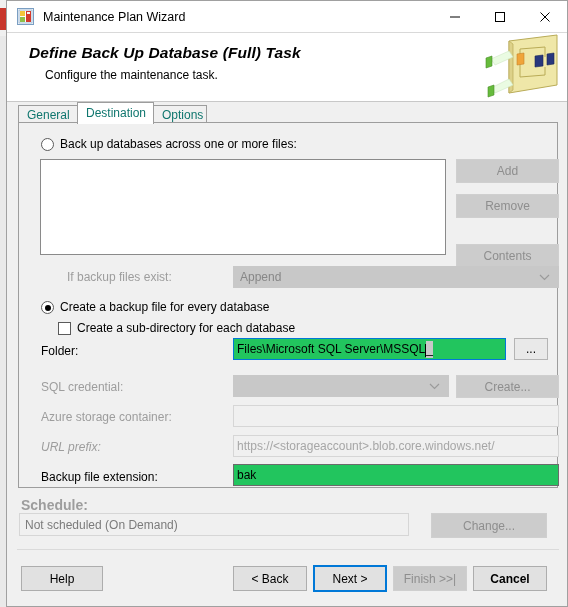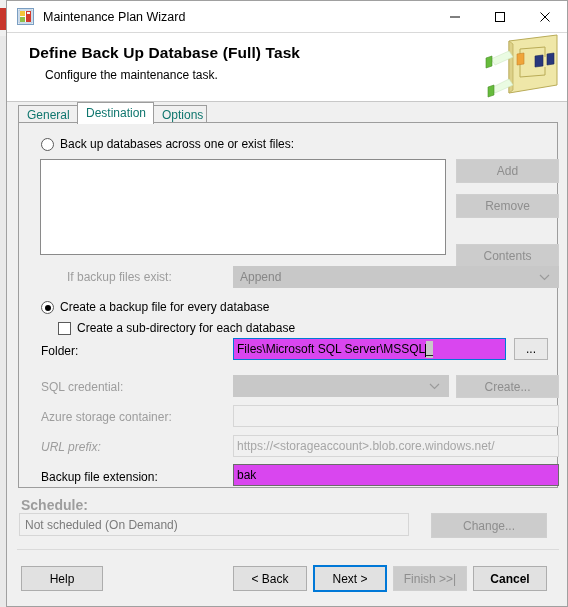--- a/index.html
+++ b/index.html
@@ -88,20 +88,21 @@
     border-bottom: 1px solid #c8c8c8;
     overflow: hidden;
   }
   .header h1 {
     position: absolute;
     left: 22px; top: 11px;
     margin: 0;
     font-size: 15.5px;
     font-weight: bold;
     letter-spacing: 0.1px;
+    font-style: italic;
   }
   .header .sub {
     position: absolute;
     left: 38px; top: 35px;
     font-size: 12px;
     color: #000;
   }
   .header-art {
     position: absolute;
     right: 6px; top: 0px;
@@ -224,21 +225,21 @@
   .combo .chev {
     position: absolute;
     right: 8px; top: 50%;
     transform: translateY(-50%);
   }
 
   
   .tbox {
     position: absolute;
     height: 22px;
-    background: #d946ef;
+    background: #22c55e;
     border: 1px solid #6b6b6b;
     box-sizing: border-box;
     font-size: 12px;
     color: #000;
     display: flex;
     align-items: center;
     padding-left: 3px;
     overflow: hidden;
     white-space: nowrap;
   }
@@ -407,21 +408,21 @@
 
   <div class="tabstrip">
     <div class="tab" style="left:0px; width:60px;">General</div>
     <div class="tab selected" style="left:59px; width:77px;">Destination</div>
     <div class="tab" style="left:135px; width:54px;">Options</div>
   </div>
 
   <div class="tabpage">
 
     <div class="radio" style="left:22px; top:15px;"></div>
-    <div class="lbl" style="left:41px; top:14px;">Back up databases across one or exist files:</div>
+    <div class="lbl" style="left:41px; top:14px;">Back up databases across one or more files:</div>
 
     <div class="listbox"></div>
 
     <div class="sidebtn" style="top:71px;">Remove</div>
     <div class="sidebtn" style="top:36px;">Add</div>
     <div class="sidebtn" style="top:121px;">Contents</div>
 
     <div class="lbl dis" style="left:48px; top:147px;">If backup files exist:</div>
     <div class="combo" style="left:214px; top:143px; width:326px;">
       <span>Append</span>

